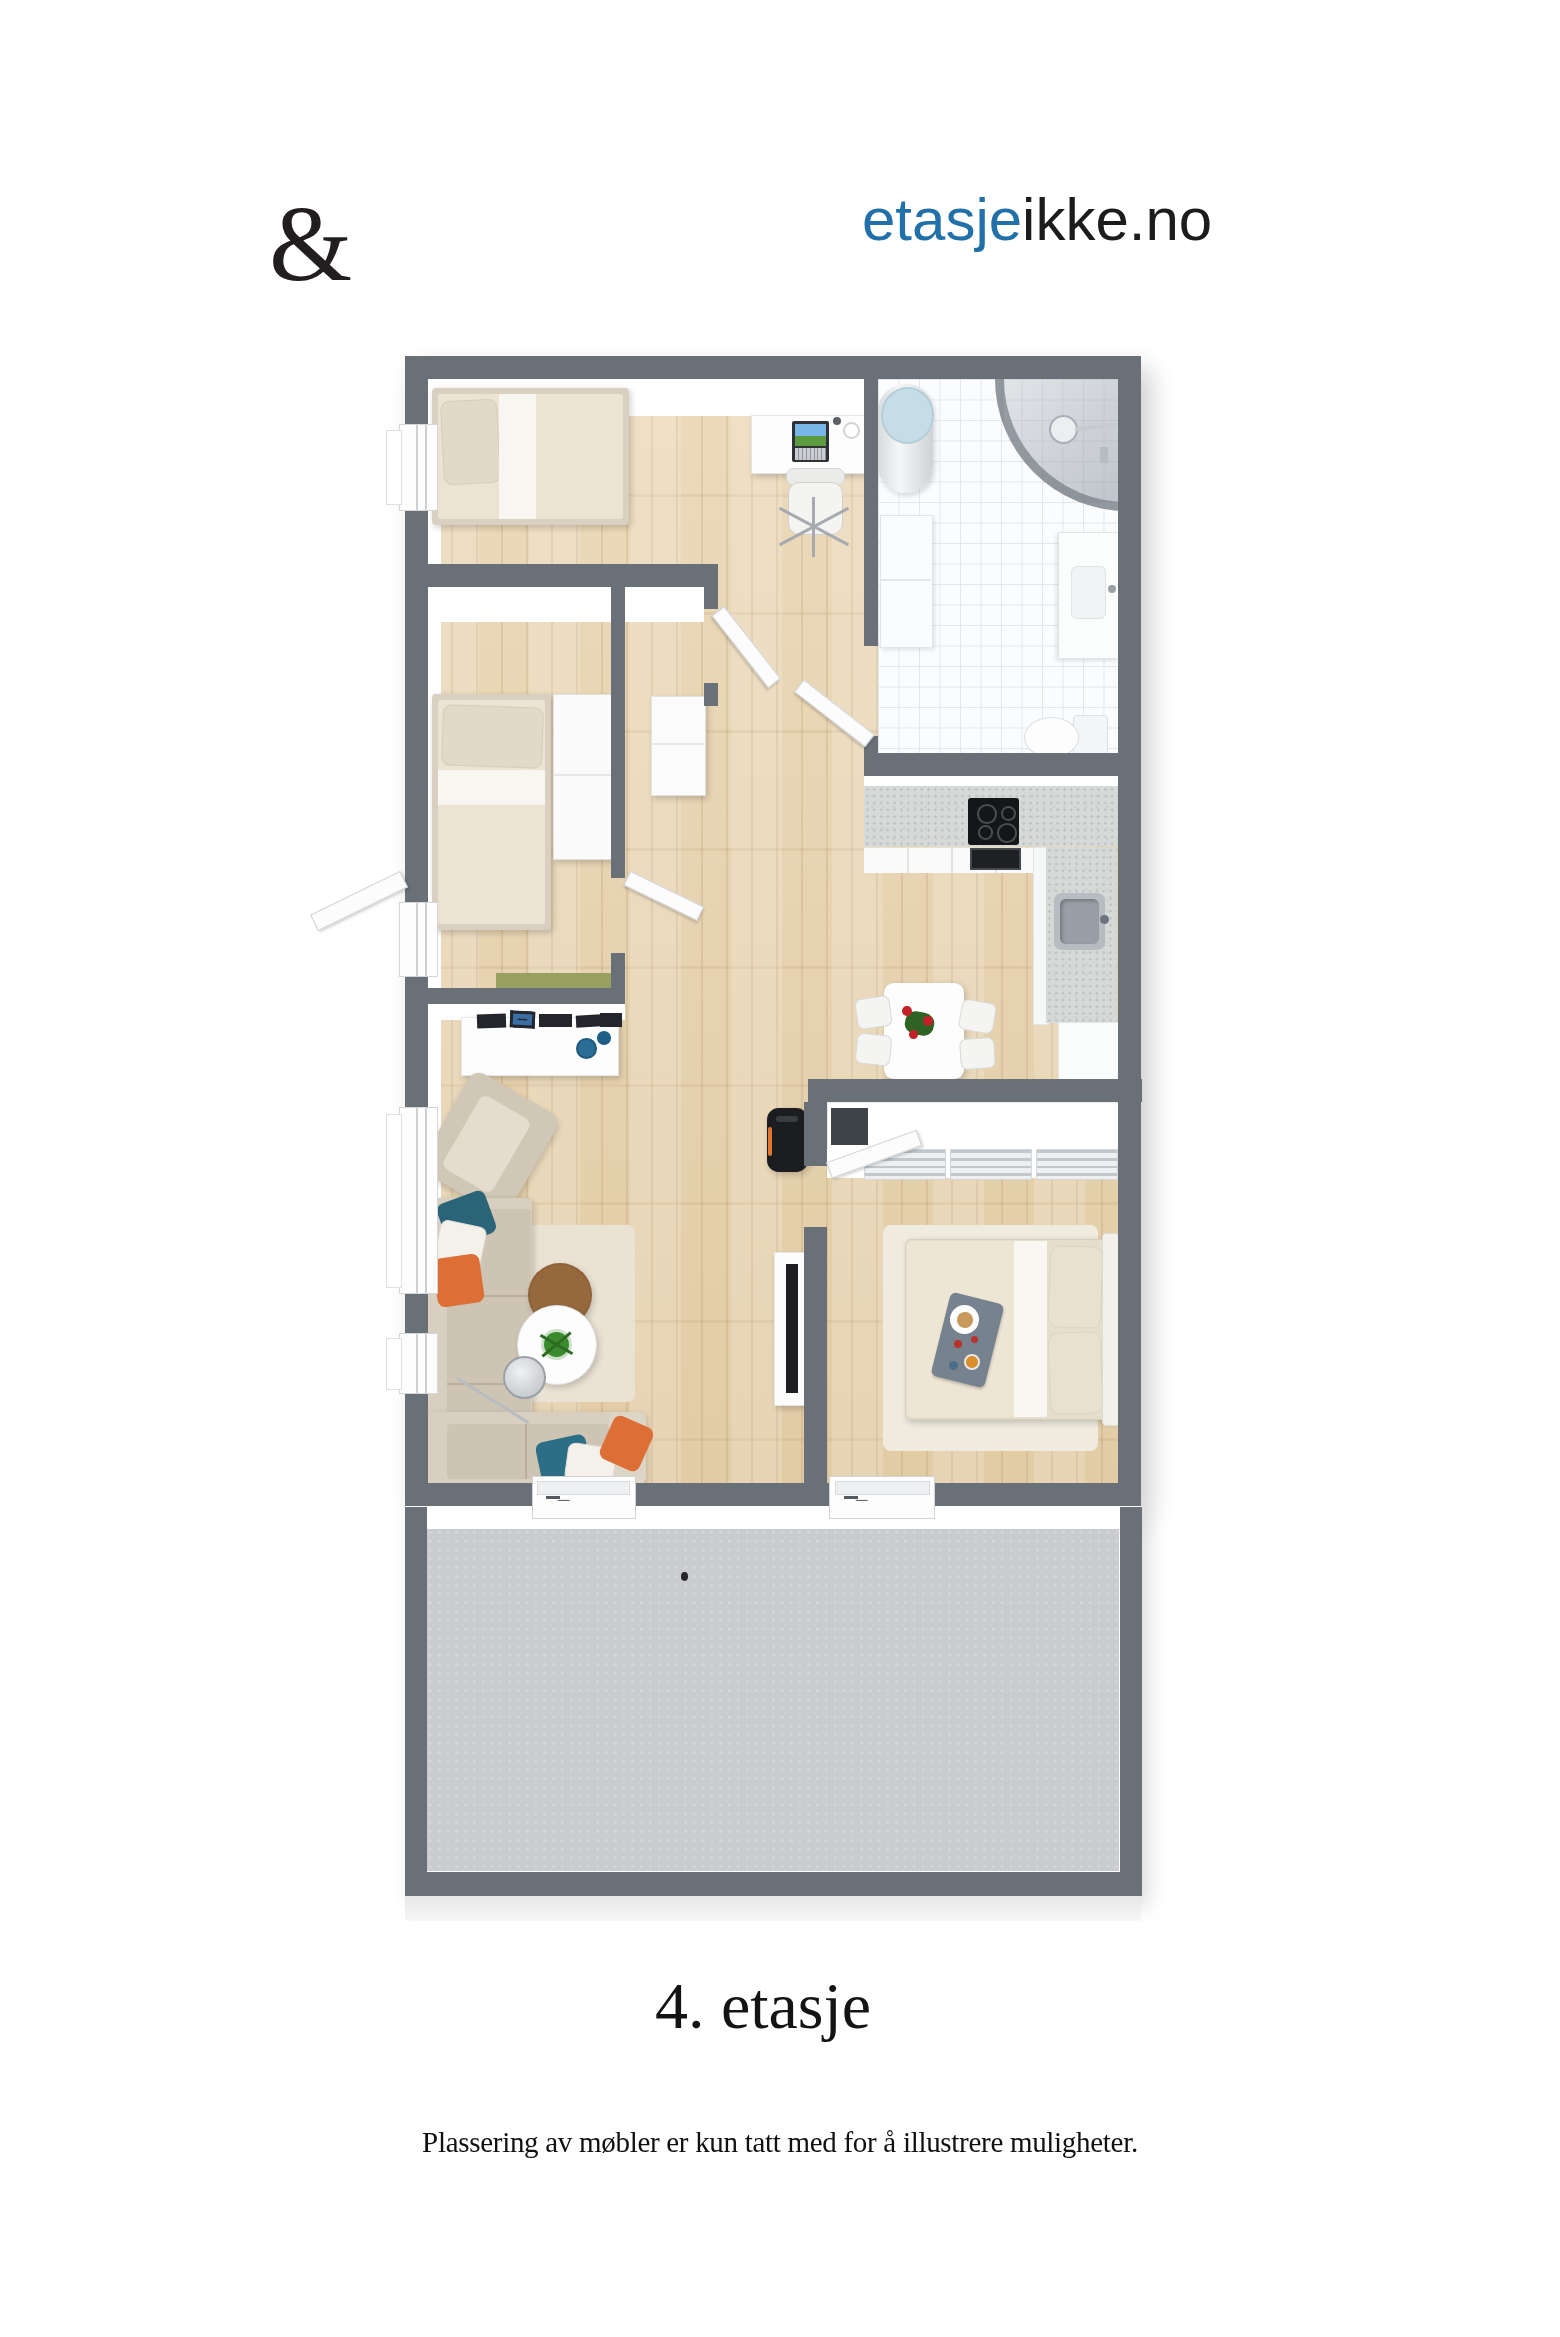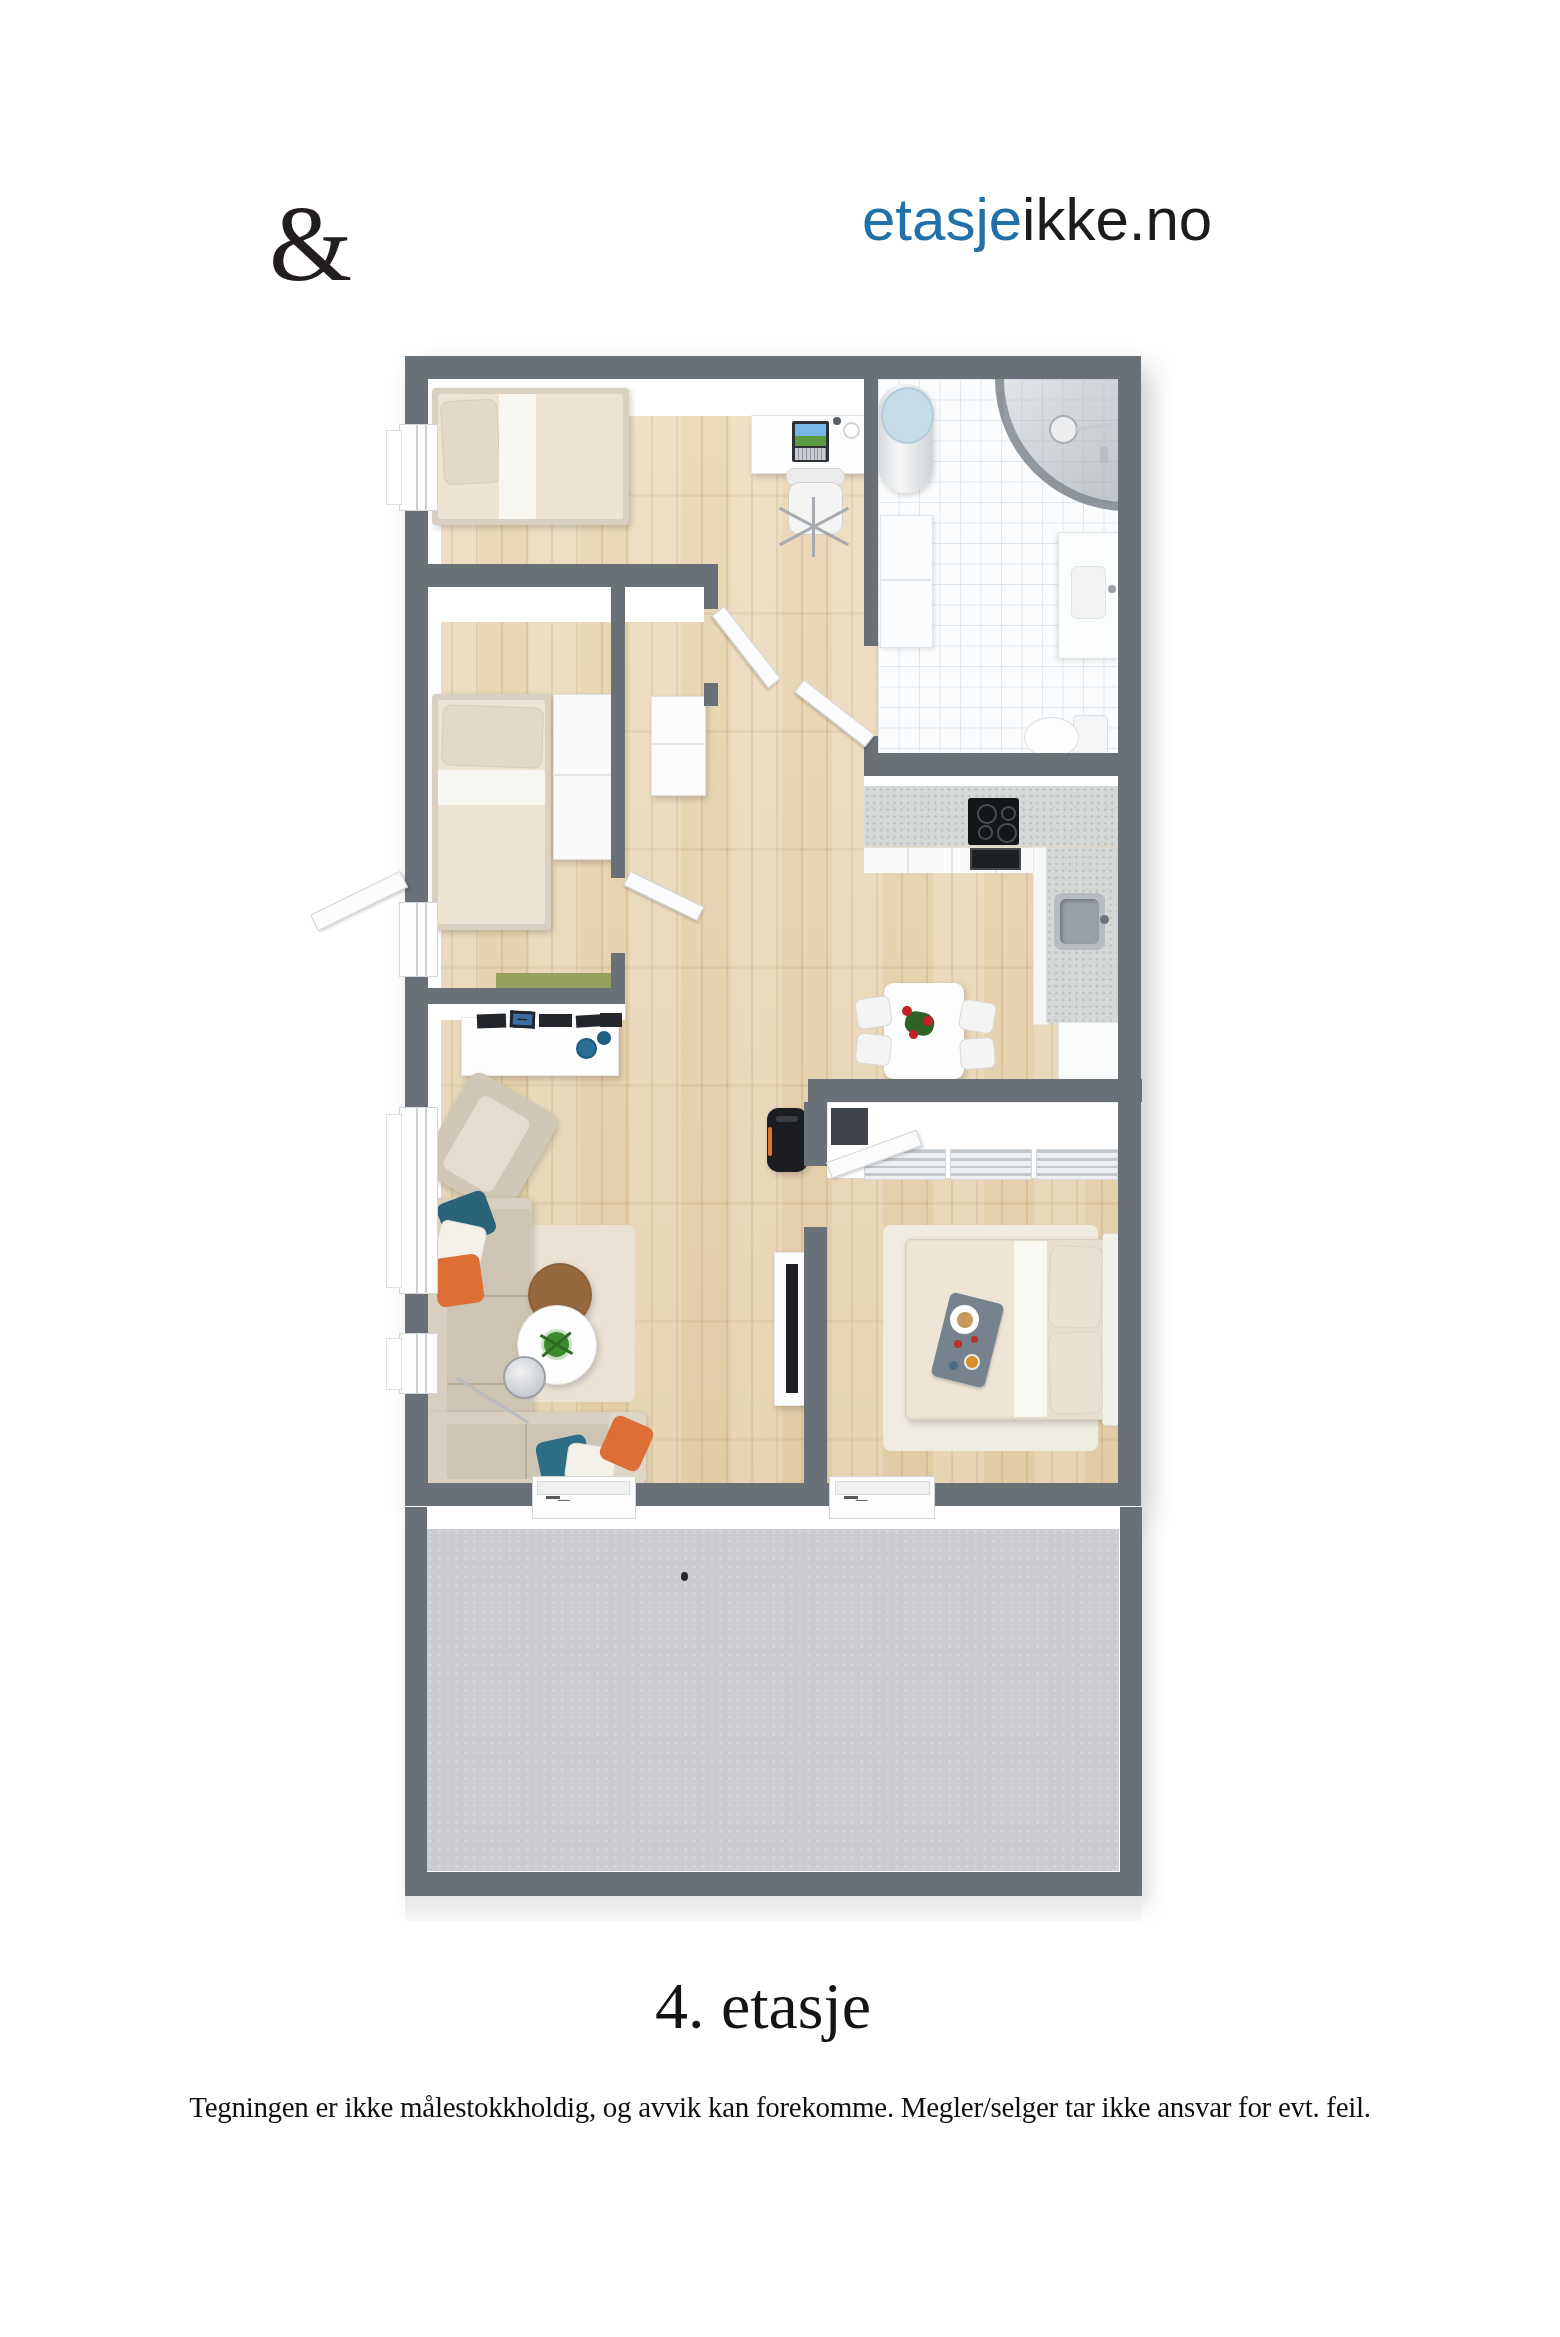--- a/index.html
+++ b/index.html
@@ -239,15 +239,15 @@
     <div class="leaf" style="left:829px;top:1162px;width:94px;height:14.6px;transform:rotate(-20deg);transform-origin:left center;"></div>
     <div class="door-unit" style="left:532px;top:1476px;width:102px;height:41px;"></div>
     <div class="furn" style="left:537px;top:1481px;width:91px;height:11.7px;background:#eef0f1;border:1px solid #d9dbdd;z-index:6;"></div>
     <div class="furn" style="left:546px;top:1496px;width:13.7px;height:2.9px;background:#555a5f;z-index:6;box-shadow:10.7px 2.9px 0 -1px #555a5f;"></div>
     <div class="door-unit" style="left:829px;top:1476px;width:104px;height:41px;"></div>
     <div class="furn" style="left:835px;top:1481px;width:93px;height:11.7px;background:#eef0f1;border:1px solid #d9dbdd;z-index:6;"></div>
     <div class="furn" style="left:844px;top:1496px;width:13.7px;height:2.9px;background:#555a5f;z-index:6;box-shadow:10.7px 2.9px 0 -1px #555a5f;"></div>
   </div>
 
   <div class="floor-title">4. etasje</div>
-  <div class="disc" style="top:2091px;">Tegningen er ikke målestokkholdig, og avvik kan forekomme. Megler/selger tar ikke ansvar for evt. feil.</div>
+  <div class="disc" style="top:2126px;">Plassering av møbler er kun tatt med for å illustrere muligheter.</div>
 </div>
 
 
 </body></html>

